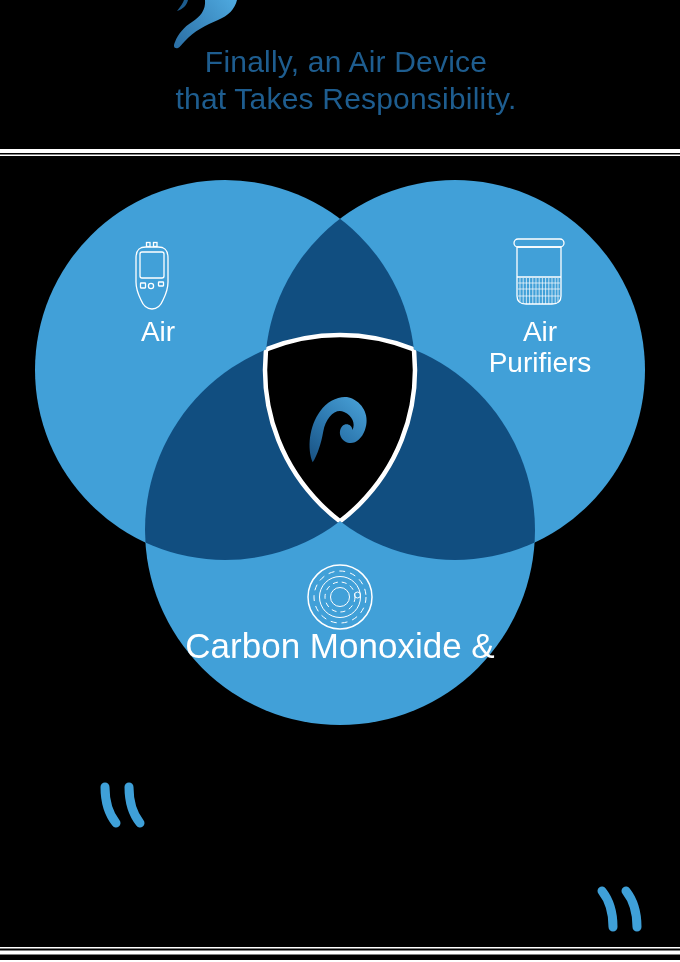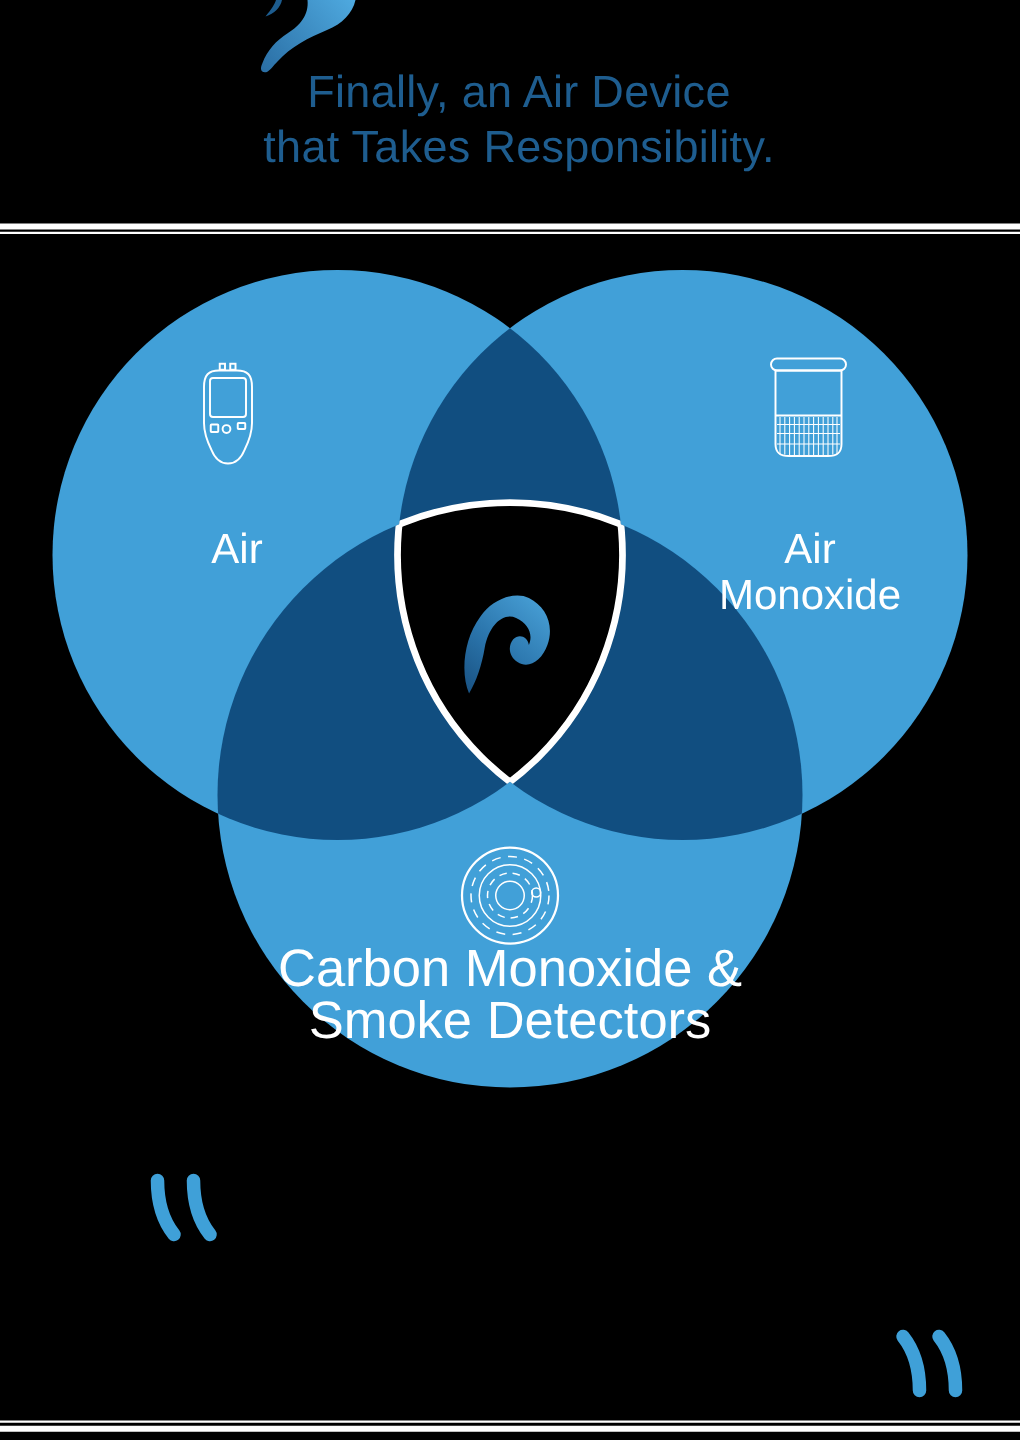--- a/index.html
+++ b/index.html
@@ -7,21 +7,21 @@
     position:relative;width:680px;height:962px;background:#000;overflow:hidden;
     font-family:"Liberation Sans", sans-serif;
   }
   #stage svg{position:absolute;left:0;top:0;}
   .txt{position:absolute;z-index:2;text-align:center;pointer-events:none;}
   .headline{
     left:6px;width:680px;color:#1E5D8F;font-size:30px;line-height:36px;font-weight:400;
     letter-spacing:.2px;
   }
   .vlabel{color:#FFFFFF;font-weight:400;}
-  .vlabel.small{font-size:28px;line-height:31px;margin-top:34px;}
+  .vlabel.small{font-size:28px;line-height:31px;}
   .vlabel.big{font-size:35px;line-height:35px;}
 </style>
 </head>
 <body>
 
 <div id="stage">
 
   <svg width="680" height="962" viewBox="0 0 680 962">
     <defs>
       <clipPath id="cL">
@@ -155,21 +155,20 @@
 
   <div class="txt headline" style="top:44px;">Finally, an Air Device</div>
   <div class="txt headline" style="top:81px;">that Takes Responsibility.</div>
 
   <div class="txt vlabel small" style="left:48px;top:316px;width:220px;">
     <div>Air</div>
   </div>
 
   <div class="txt vlabel small" style="left:430px;top:316px;width:220px;">
     <div>Air</div>
-    <div>Monoxide</div>
+    <div>Purifiers</div>
   </div>
 
   <div class="txt vlabel big" style="left:180px;top:628px;width:320px;">
     <div>Carbon Monoxide &amp;</div>
-    <div>Smoke Detectors</div>
   </div>
 
 </div>
 
 </body></html>

